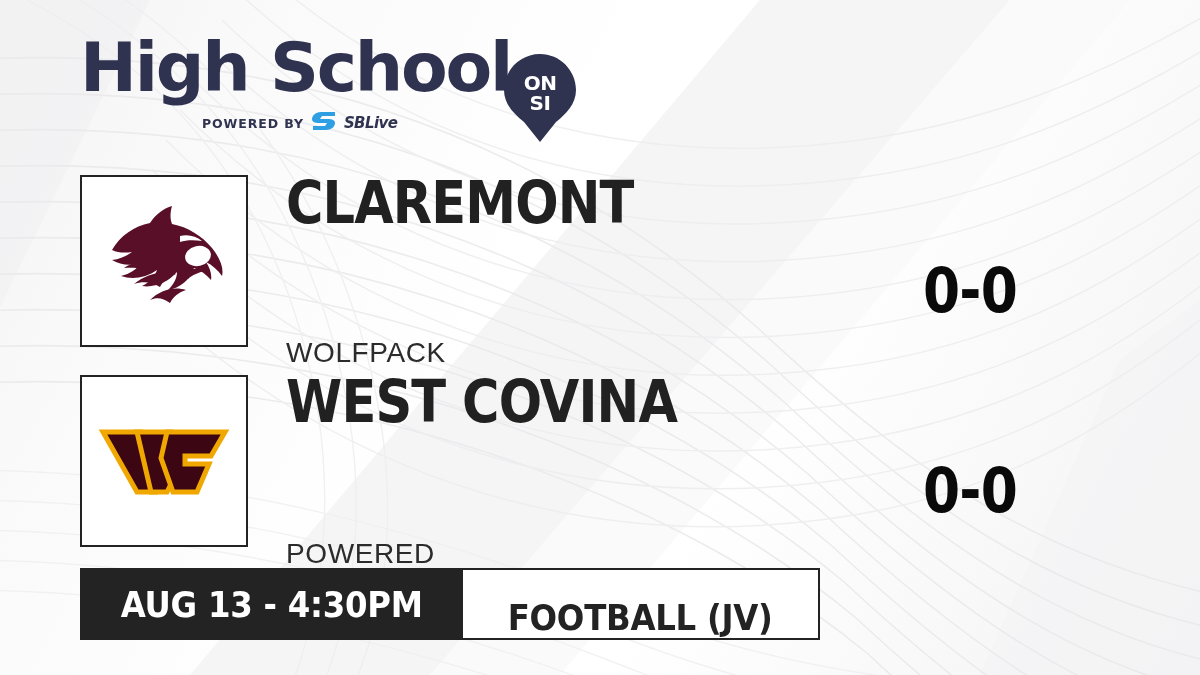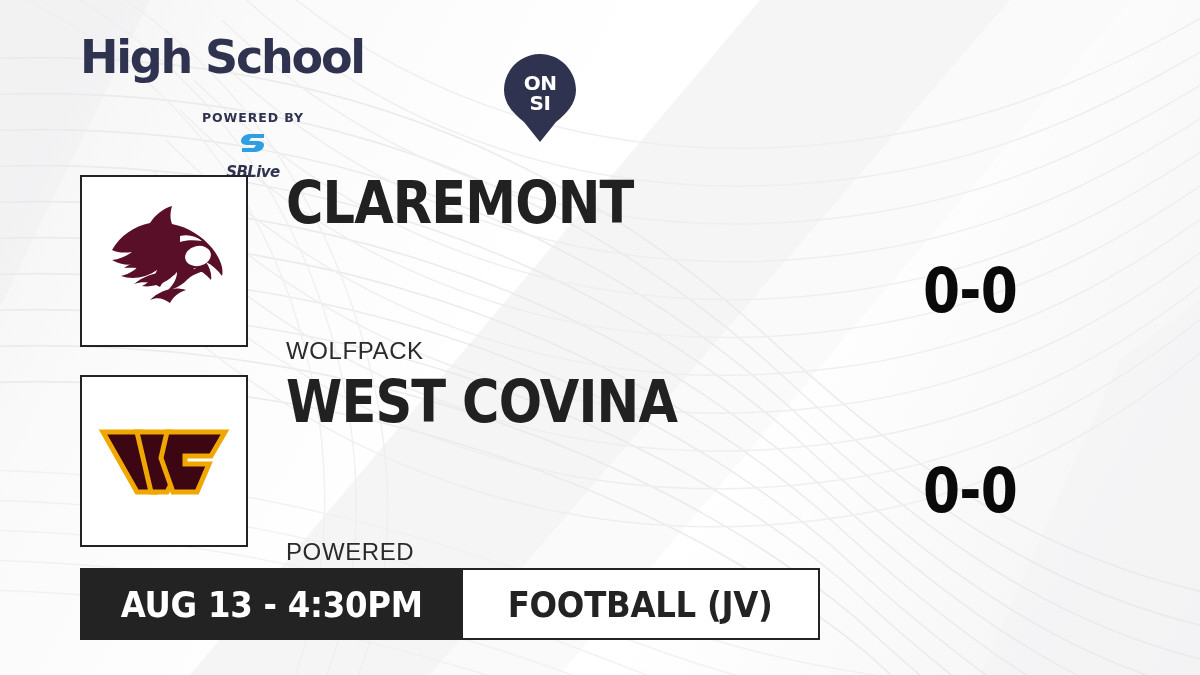--- a/index.html
+++ b/index.html
@@ -40,21 +40,21 @@
   .header {
     position: absolute;
     left: 80px;
     top: 34px;
     width: 520px;
     height: 100px;
   }
   .hs-wordmark {
     font-family: "DejaVu Sans", sans-serif;
     font-weight: bold;
-    font-size: 46px;
+    font-size: 68px;
     letter-spacing: -2.2px;
     color: #2f3350;
     line-height: 1;
     white-space: nowrap;
     position: absolute;
     left: 0;
     top: 0;
   }
   .pin {
     position: absolute;
@@ -64,21 +64,20 @@
     height: 92px;
   }
   .powered {
     position: absolute;
     left: 122px;
     top: 76px;
     display: flex;
     align-items: center;
     gap: 7px;
     white-space: nowrap;
-    flex-direction: column;
   }
   .powered-label {
     font-family: "DejaVu Sans", sans-serif;
     font-weight: bold;
     font-size: 12.5px;
     letter-spacing: .9px;
     color: #2f3350;
   }
   .sbl-mark { display: block; }
   .sbl-word {
@@ -121,21 +120,21 @@
     white-space: nowrap;
   }
   .team-name.row1 { top: 174px; }
   .team-name.row2 { top: 373px; }
 
   .team-mascot {
     position: absolute;
     left: 286px;
     font-family: "Liberation Sans", sans-serif;
     font-weight: normal;
-    font-size: 24px;
+    font-size: 28px;
     letter-spacing: .6px;
     color: #2b2b2b;
     white-space: nowrap;
   }
   .team-mascot.row1 { top: 337px; }
   .team-mascot.row2 { top: 538px; }
 
   .team-record {
     position: absolute;
     font-family: "DejaVu Sans", sans-serif;
@@ -178,21 +177,21 @@
     letter-spacing: -.3px;
     transform: scaleX(.9);
     white-space: nowrap;
   }
   .footer-sport {
     background: #ffffff;
     border: 2px solid #232323;
     border-left: none;
     box-sizing: border-box;
     display: flex;
-    align-items: center;
+    align-items: flex-end;
     justify-content: center;
     padding: 0 30px;
     min-width: 344px;
   }
   .footer-sport span {
     font-family: "DejaVu Sans", sans-serif;
     font-weight: bold;
     font-size: 36px;
     letter-spacing: -.3px;
     color: #232323;

